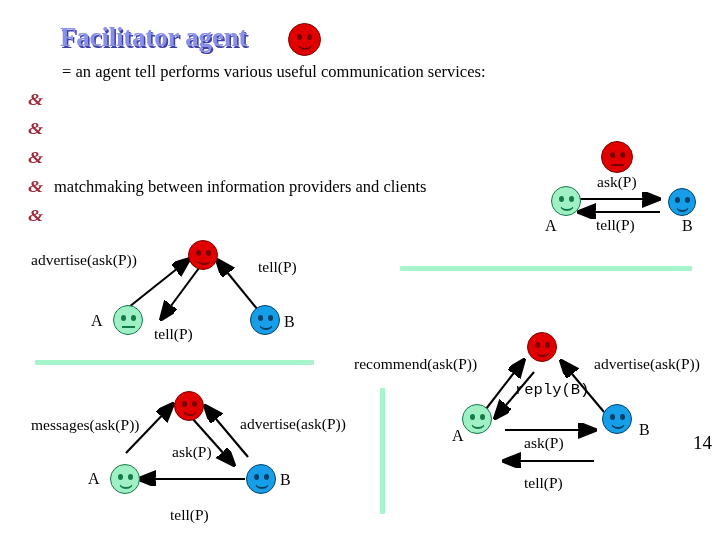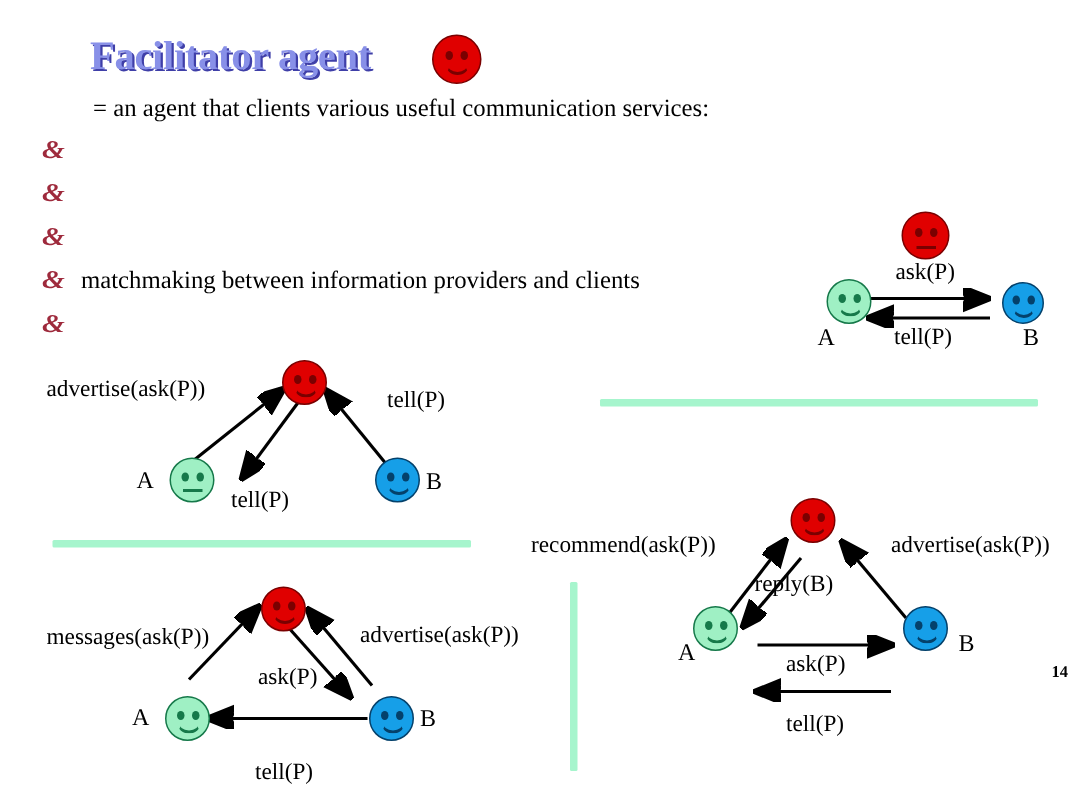--- a/index.html
+++ b/index.html
@@ -71,35 +71,35 @@
   
   .lbl{position:absolute;font-size:15.5px;white-space:nowrap;}
   .node-id{position:absolute;font-size:16px;white-space:nowrap;}
 
   
   svg.arrows{position:absolute;left:0;top:0;width:720px;height:540px;
              pointer-events:none;overflow:visible;}
   svg.arrows line, svg.arrows path{stroke:#000000;stroke-width:2.1;}
 
   
-  #page-number{position:absolute;right:8px;bottom:6px;font-size:11px;font-weight:bold;}
+  #page-number{position:absolute;right:8px;bottom:6px;font-size:19px;font-weight:normal;}
 </style>
 </head>
 <body>
 
 <div class="stage">
 
   <div id="slide-title">Facilitator agent</div>
   <div class="face red" style="left:288px;top:23px;width:33px;height:33px;">
     <span class="eye" style="left:8px;top:10px;width:5px;height:6px;"></span>
     <span class="eye" style="left:18px;top:10px;width:5px;height:6px;"></span>
     <span class="mouth smile" style="left:8px;top:17px;width:14px;height:7px;"></span>
   </div>
 
-  <div class="lead">= an agent that clients various useful communication services:</div>
+  <div class="lead">= an agent tell performs various useful communication services:</div>
 
   <div class="bullets">
     <div class="bullet-row">
       <span class="bullet-mark">&amp;</span>
     </div>
     <div class="bullet-row">
       <span class="bullet-mark">&amp;</span>
     </div>
     <div class="bullet-row">
       <span class="bullet-mark">&amp;</span>
@@ -237,20 +237,20 @@
 
     <div class="face blue" style="left:602px;top:404px;width:30px;height:30px;">
       <span class="eye" style="left:7px;top:9px;width:5px;height:6px;"></span>
       <span class="eye" style="left:17px;top:9px;width:5px;height:6px;"></span>
       <span class="mouth smile" style="left:7px;top:15px;width:14px;height:7px;"></span>
     </div>
     <div class="node-id" style="left:639px;top:421px;">B</div>
 
     <div class="lbl" style="left:354px;top:355px;">recommend(ask(P))</div>
     <div class="lbl" style="left:594px;top:355px;">advertise(ask(P))</div>
-    <div class="lbl" style="left:503px;top:381px;">reply(B)</div>
+    <div class="lbl" style="left:515px;top:381px;font-family:Liberation Mono, monospace;">reply(B)</div>
     <div class="lbl" style="left:524px;top:434px;">ask(P)</div>
     <div class="lbl" style="left:524px;top:474px;">tell(P)</div>
   </div>
 
   <div id="page-number">14</div>
 
 </div>
 
 </body></html>

